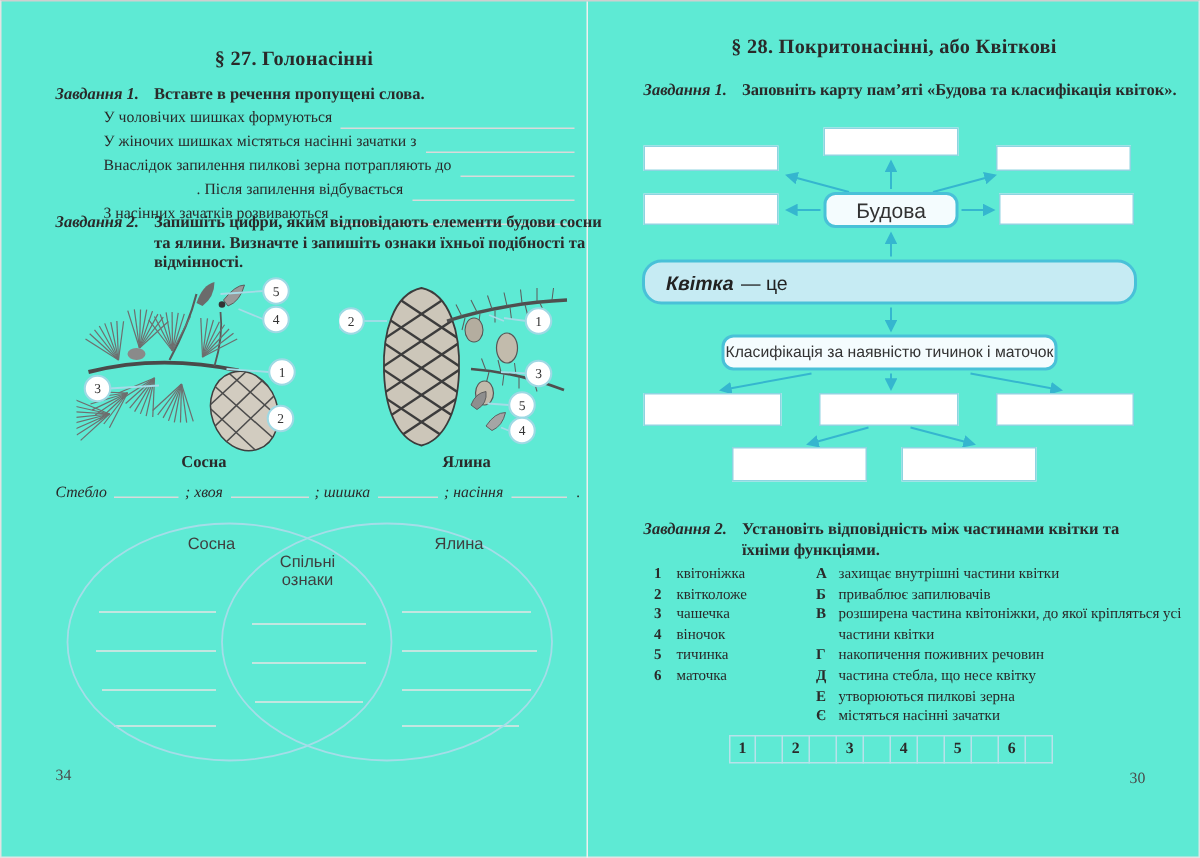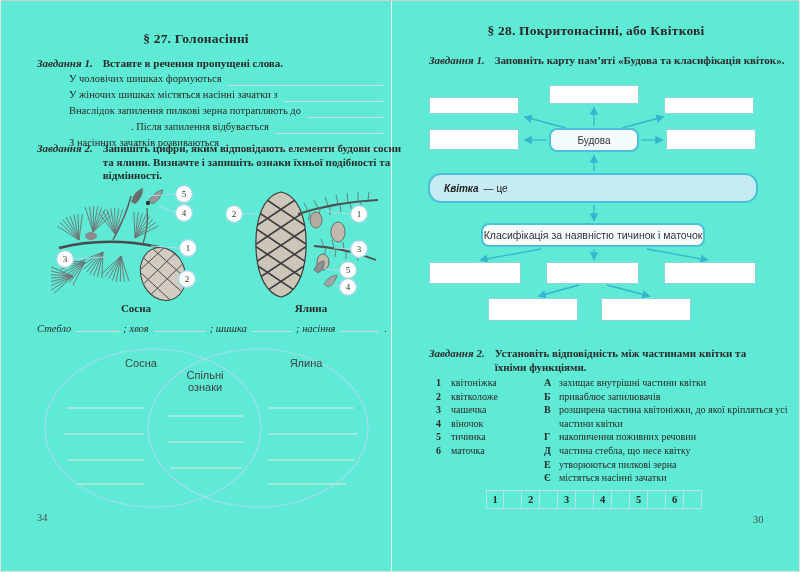--- a/index.html
+++ b/index.html
@@ -40,24 +40,24 @@
   .venn-label { position:absolute; font-family:"Liberation Sans", sans-serif;
                 font-size:11px; color:#3f3f3f; text-align:center; }
 
   .page-num { position:absolute; font-size:10.5px; color:#4a4a4a; }
 
   
   .map { position:absolute; left:30px; top:78px; width:370px; height:262px; }
   .map svg.arrows { position:absolute; left:0; top:0; }
   .mbox { position:absolute; background:#fff; border:1px solid #8fd4e1; }
   .mbox-strong { border:2px solid #49c1d8; border-radius:8px; background:#f4fcfe;
-                 font-family:"Liberation Sans", sans-serif; font-size:10px; color:#333;
+                 font-family:"Liberation Sans", sans-serif; font-size:14px; color:#333;
                  display:flex; align-items:center; justify-content:center; }
   .mbox-kvitka { border:2px solid #49c1d8; border-radius:13px; background:#c6ebf3;
-                 font-family:"Liberation Sans", sans-serif; font-size:10px; color:#222;
+                 font-family:"Liberation Sans", sans-serif; font-size:13px; color:#222;
                  display:flex; align-items:center; padding-left:14px; }
   .mbox-kvitka .term { font-weight:bold; font-style:italic; margin-right:5px; }
 
   
   .match-col { position:absolute; font-size:10px; line-height:13.6px; }
   .match-row { display:flex; }
   .match-key { font-weight:bold; width:15px; flex:0 0 15px; }
   .match-text { }
 
   .ans-table { position:absolute; left:95px; top:489px; display:flex; }

